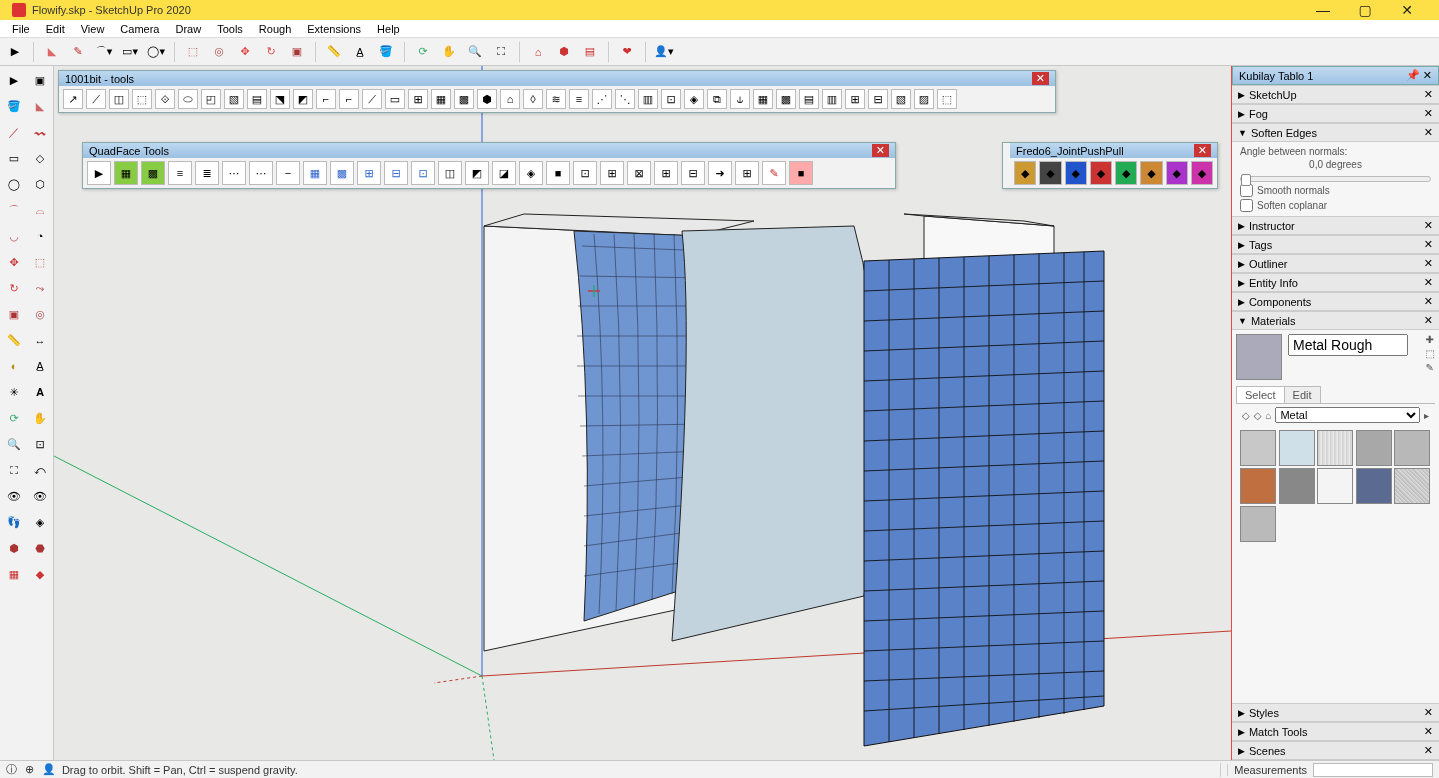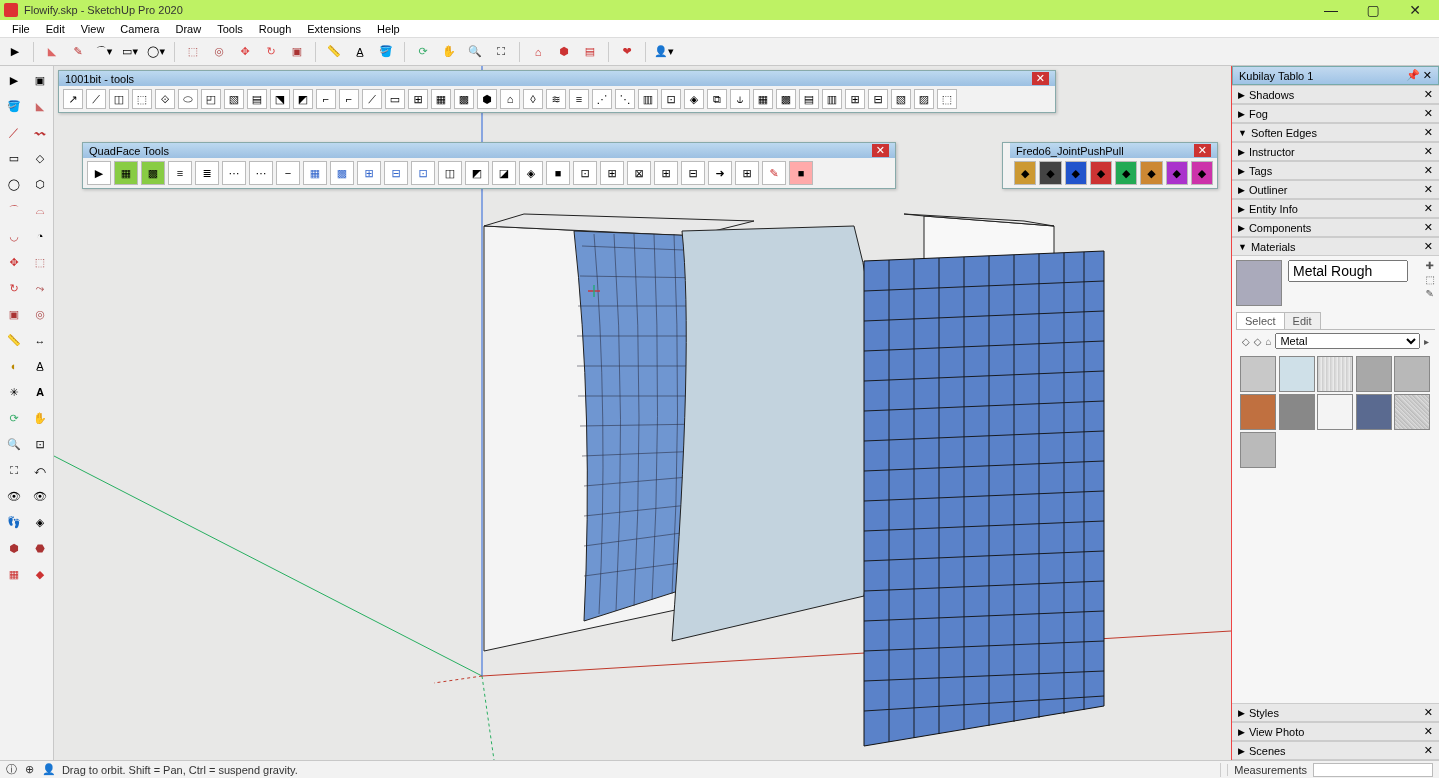--- a/index.html
+++ b/index.html
@@ -1,17 +1,17 @@
 <!DOCTYPE html>
 <html><head>
 <meta charset="utf-8">
 <style>
 * { box-sizing: border-box; margin: 0; padding: 0; }
 body { font-family: "Segoe UI", Tahoma, sans-serif; font-size: 11px; background: #fff; overflow: hidden; width: 1439px; height: 778px; }
-.titlebar { height: 20px; background: #bef264; display: flex; align-items: center; padding: 0 4px; }
+.titlebar { height: 20px; background: #fde047; display: flex; align-items: center; padding: 0 12px; }
 .titlebar .logo { width: 14px; height: 14px; background: #d33; border-radius: 2px; margin-right: 6px; }
 .titlebar .title { flex: 1; color: #333; }
 .titlebar .winbtns { display: flex; gap: 18px; padding-right: 8px; }
 .titlebar .winbtn { width: 24px; text-align: center; color: #222; cursor: pointer; font-size: 14px; }
 .menubar { height: 18px; background: #fff; display: flex; align-items: center; padding: 0 4px; border-bottom: 1px solid #ddd; }
 .menubar span { padding: 0 8px; cursor: pointer; }
 .toolbar-main { height: 28px; background: #f2f2f2; border-bottom: 1px solid #c8c8c8; display: flex; align-items: center; padding: 0 4px; gap: 4px; }
 .tool-btn { width: 22px; height: 22px; display: inline-flex; align-items: center; justify-content: center; cursor: pointer; border-radius: 2px; }
 .tool-sep { width: 1px; height: 20px; background: #ccc; margin: 0 3px; }
 .workspace { display: flex; height: calc(778px - 20px - 18px - 28px - 18px); }
@@ -338,33 +338,51 @@
     <div class="panel-title">
       <span>Kubilay Tablo 1</span>
       <span>
         <span>📌</span>
         <span>✕</span>
       </span>
     </div>
 
     <div class="panel-header">
         <span class="tri">▶</span>
-        <span>Shadows</span>
+        <span>SketchUp</span>
         <span class="close">✕</span>
       </div>
     <div class="panel-header">
         <span class="tri">▶</span>
         <span>Fog</span>
         <span class="close">✕</span>
       </div>
     <div class="panel-header">
         <span class="tri">▼</span>
         <span>Soften Edges</span>
         <span class="close">✕</span>
       </div>
+    <div class="panel-body">
+      <div>Angle between normals:</div>
+      <div style="text-align:center;margin-top:2px">
+        <span>0,0</span>
+        <span>degrees</span>
+      </div>
+      <div class="slider-track">
+          <div class="slider-thumb"></div>
+        </div>
+      <div class="checkrow">
+          <input type="checkbox" style="">
+          <span>Smooth normals</span>
+        </div>
+      <div class="checkrow">
+          <input type="checkbox" style="">
+          <span>Soften coplanar</span>
+        </div>
+    </div>
 
     <div class="panel-header">
         <span class="tri">▶</span>
         <span>Instructor</span>
         <span class="close">✕</span>
       </div>
     <div class="panel-header">
         <span class="tri">▶</span>
         <span>Tags</span>
         <span class="close">✕</span>
@@ -432,21 +450,21 @@
 
     <div style="flex:1"></div>
 
     <div class="panel-header">
         <span class="tri">▶</span>
         <span>Styles</span>
         <span class="close">✕</span>
       </div>
     <div class="panel-header">
         <span class="tri">▶</span>
-        <span>View Photo</span>
+        <span>Match Tools</span>
         <span class="close">✕</span>
       </div>
     <div class="panel-header">
         <span class="tri">▶</span>
         <span>Scenes</span>
         <span class="close">✕</span>
       </div>
   </div>
 </div>
 

